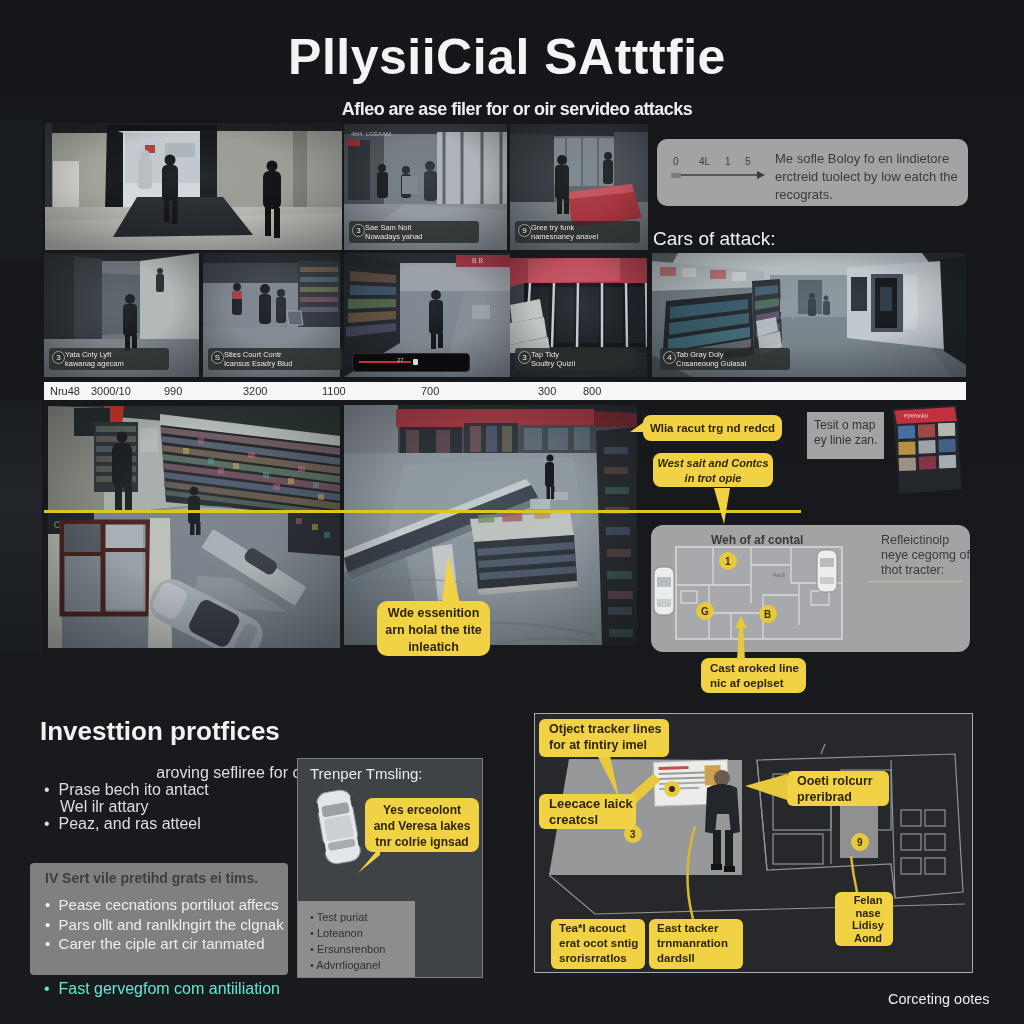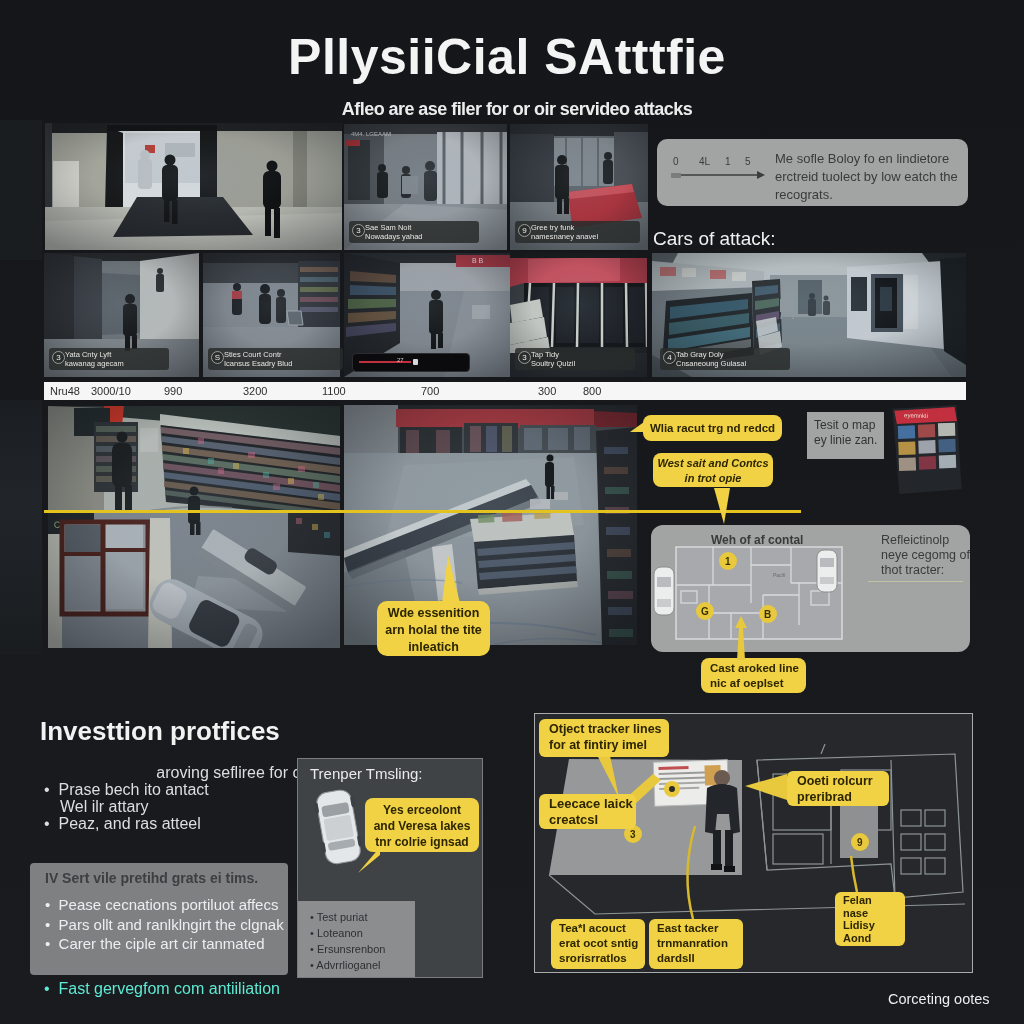--- a/index.html
+++ b/index.html
@@ -743,16 +743,16 @@
   <div class="callout" style="left:4px;top:5px;width:120px;height:32px;font-size:12.5px;line-height:16px;text-align:left;padding:2px 0 4px 10px;border-radius:6px;">Otject tracker lines<br>for at fintiry imel</div>
 
   <div class="callout" style="left:4px;top:80px;width:87px;height:33px;font-size:13px;line-height:16px;text-align:left;padding:2px 0 0 10px;border-radius:6px;">Leecace laick<br>creatcsl</div>
 
   <div class="callout" style="left:252px;top:57px;width:80px;height:33px;font-size:12.5px;line-height:16px;text-align:left;padding:2px 12px 0 10px;border-radius:6px;">Ooeti rolcurr<br>preribrad</div>
 
   <div class="callout" style="left:16px;top:205px;width:86px;height:48px;font-size:11.5px;line-height:15px;text-align:left;padding:2px 0 0 8px;border-radius:6px;">Tea*l acouct<br>erat ocot sntig<br>srorisrratlos</div>
 
   <div class="callout" style="left:114px;top:205px;width:86px;height:48px;font-size:11.5px;line-height:15px;text-align:left;padding:2px 0 0 8px;border-radius:6px;">East tacker<br>trnmanration<br>dardsll</div>
 
-  <div class="callout" style="left:300px;top:178px;width:50px;height:52px;font-size:11px;line-height:12.5px;text-align:left;padding:2px 12px 0 8px;border-radius:6px;">Felan<br>nase<br>Lidisy<br>Aond</div>
+  <div class="callout" style="left:300px;top:178px;width:50px;height:52px;font-size:11px;line-height:12.5px;text-align:center;padding:2px 0 0 8px;border-radius:6px;">Felan<br>nase<br>Lidisy<br>Aond</div>
 </div>
 
 <div class="abs" style="left:888px;top:991px;color:#eceef0;font-size:14.5px;">Corceting ootes</div>
 
 </body></html>

